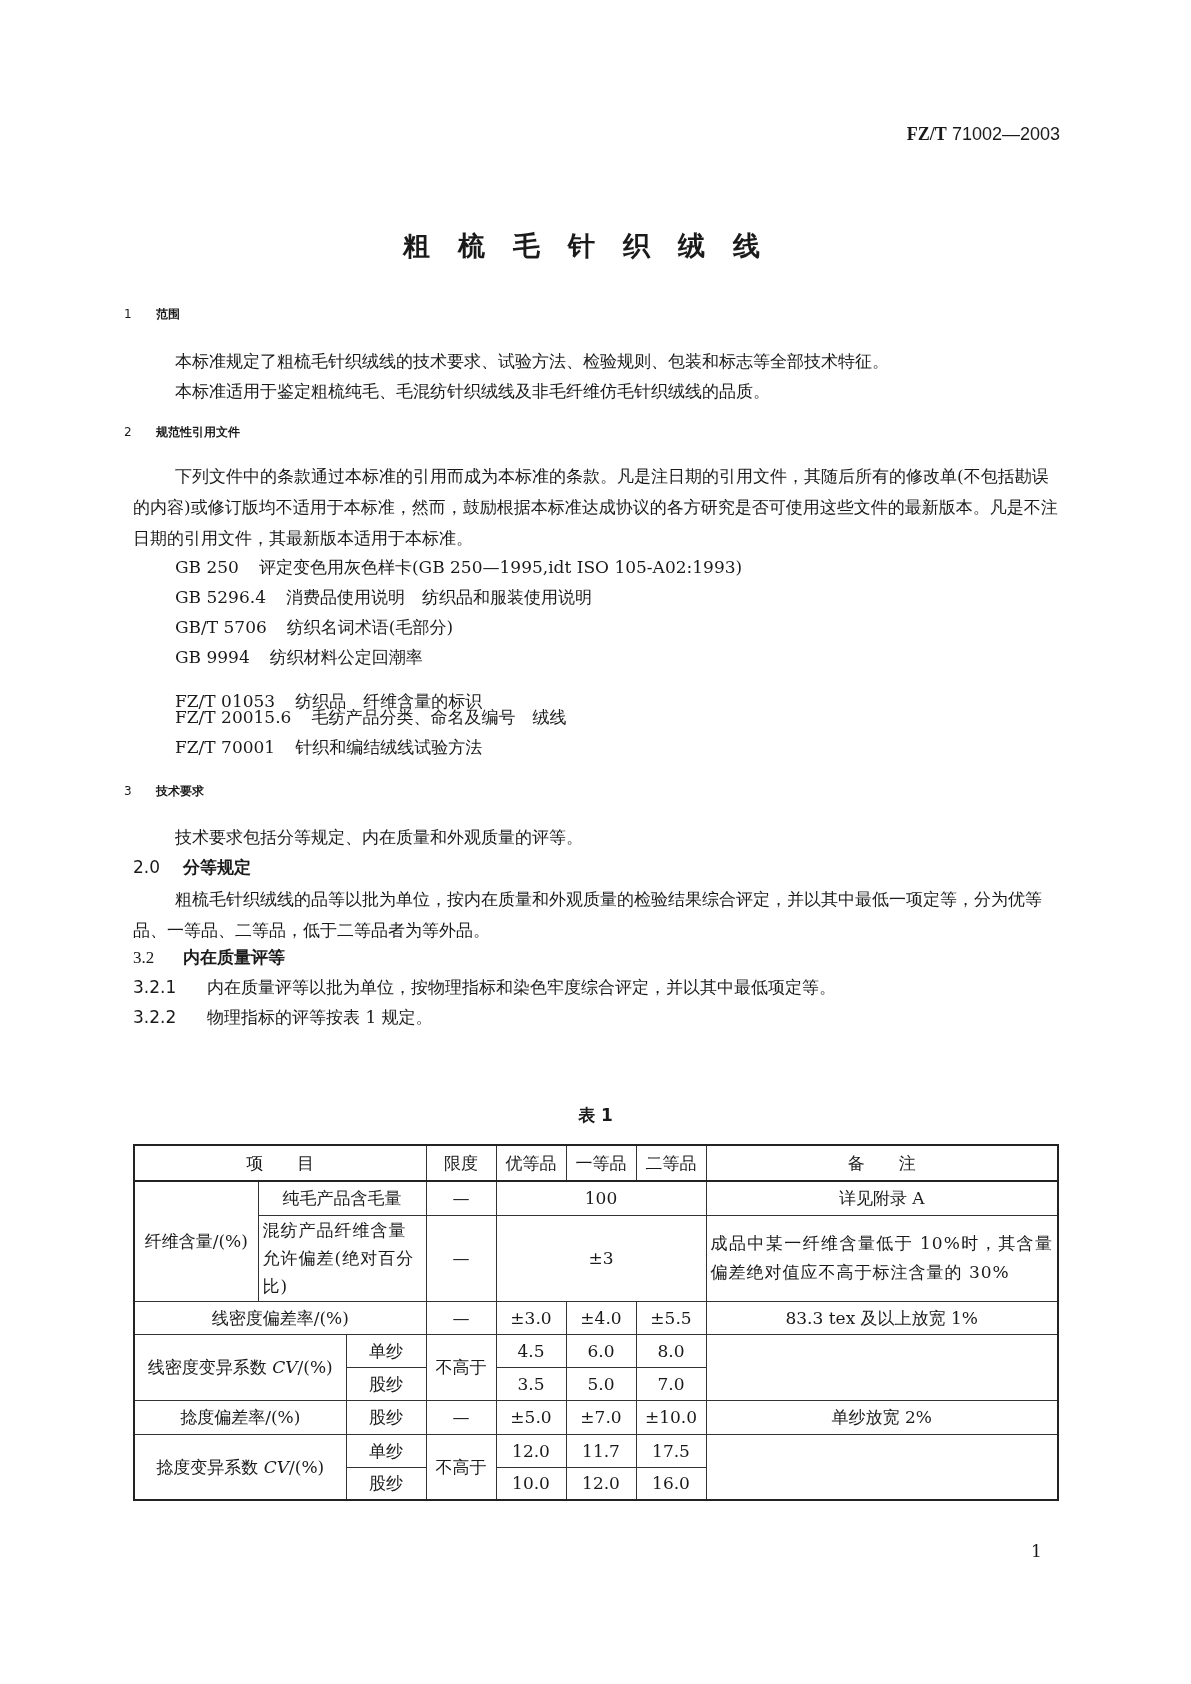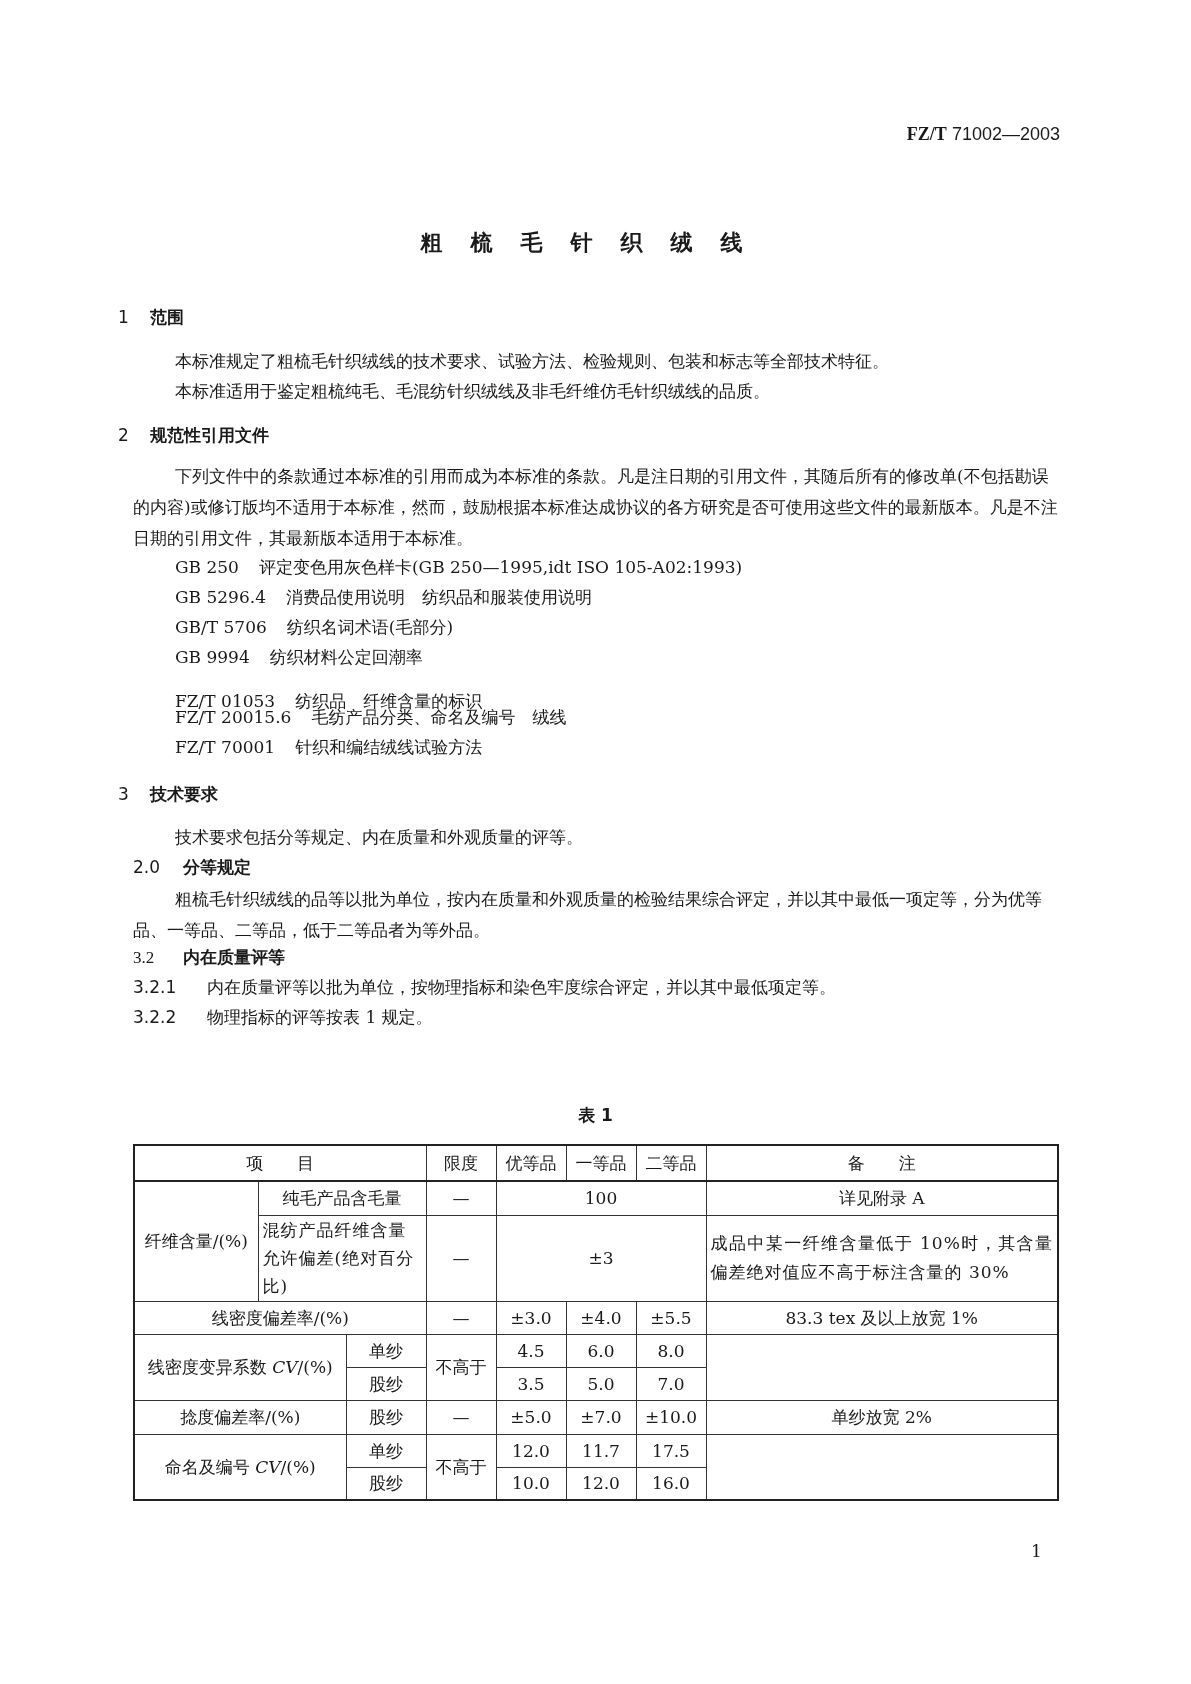--- a/index.html
+++ b/index.html
@@ -1,23 +1,23 @@
 <!DOCTYPE html>
 <html><head>
 <meta charset="utf-8">
 <style>
   html, body { margin: 0; padding: 0; background: #ffffff; }
   body { width: 1191px; height: 1684px; position: relative; overflow: hidden;
          font-family: "DejaVu Serif", "Liberation Serif", serif; color: #1a1a1a; }
   .abs { position: absolute; }
   .std-code { right: 131px; top: 124px; font-size: 18px; font-family: "Liberation Sans", sans-serif; margin-left: 16px; }
   .std-code b { font-family: "Liberation Serif", serif; font-weight: bold; }
-  .title { left: 0; width: 1191px; top: 228px; text-align: center; font-size: 22px;
+  .title { left: 0; width: 1191px; top: 228px; text-align: center; font-size: 27px;
            letter-spacing: 28px; font-family: "DejaVu Sans", sans-serif; font-weight: bold; box-sizing: border-box; }
-  .h1 { left: 118px; font-size: 17px; font-family: "DejaVu Sans", sans-serif; font-weight: bold; }
+  .h1 { left: 124px; font-size: 12px; font-family: "DejaVu Sans", sans-serif; font-weight: bold; }
   .h1 .num { display: inline-block; width: 32px; font-weight: normal; }
   .h2 { left: 133px; font-size: 17px; font-family: "DejaVu Sans", sans-serif; font-weight: bold; }
   .h2 .num { display: inline-block; width: 50px; font-weight: normal; }
   .p { left: 133px; width: 925px; font-size: 17px; line-height: 31px; }
   .p.indent { text-indent: 42px; }
   .ref { left: 175px; font-size: 17px; }
   .ref .code { display: inline-block; margin-right: 20px; }
   .clause { left: 133px; font-size: 17px; }
   .clause .num { display: inline-block; width: 74px; font-family: "DejaVu Sans", sans-serif; }
   .caption { left: 0; width: 1191px; text-align: center; top: 1104px; font-size: 17px;
@@ -141,21 +141,21 @@
   <tr style="height:34px;">
     <td colspan="2">捻度偏差率/(%)</td>
     <td>股纱</td>
     <td>—</td>
     <td>±5.0</td>
     <td>±7.0</td>
     <td>±10.0</td>
     <td>单纱放宽 2%</td>
   </tr>
   <tr style="height:33px;">
-    <td colspan="2" rowspan="2"><span>命名及编号 </span><i class="cv">CV</i><span>/(%)</span></td>
+    <td colspan="2" rowspan="2"><span>捻度变异系数 </span><i class="cv">CV</i><span>/(%)</span></td>
     <td>单纱</td>
     <td rowspan="2">不高于</td>
     <td>12.0</td>
     <td>11.7</td>
     <td>17.5</td>
     <td rowspan="2"></td>
   </tr>
   <tr style="height:33px;">
     <td>股纱</td>
     <td>10.0</td>

